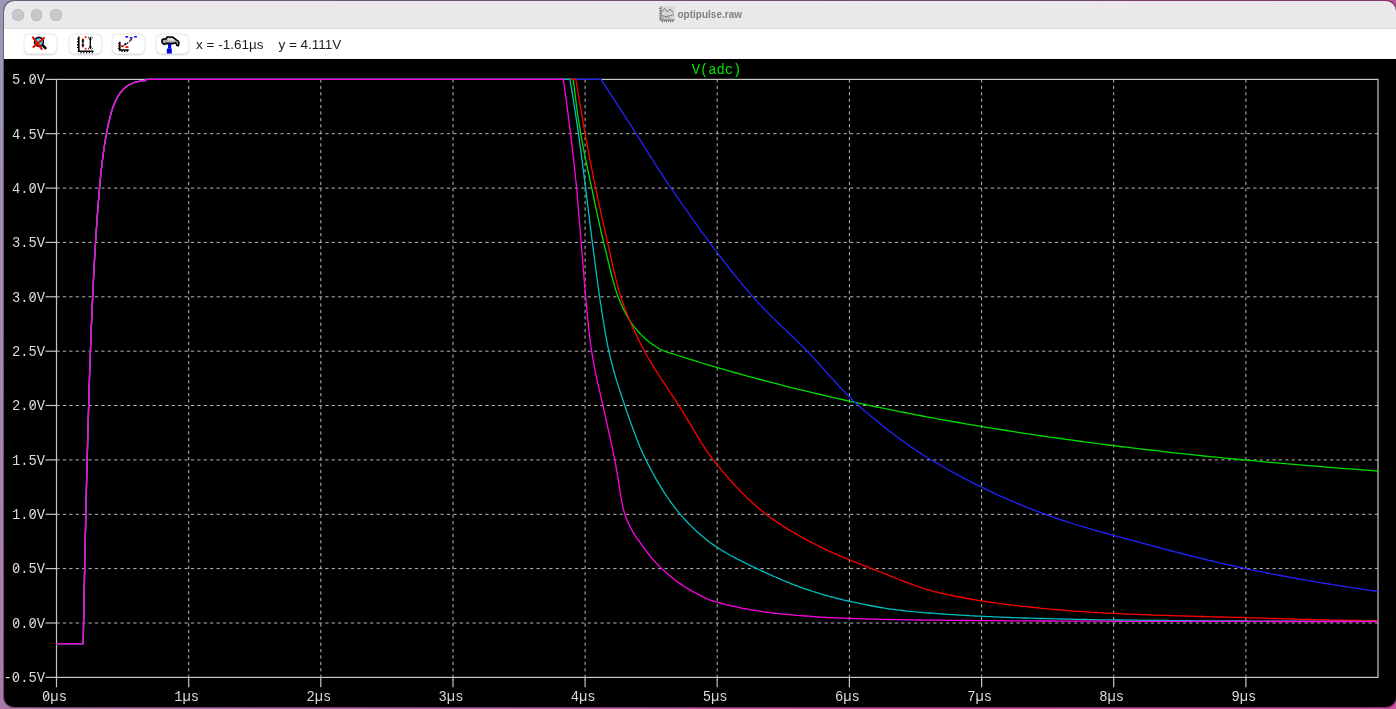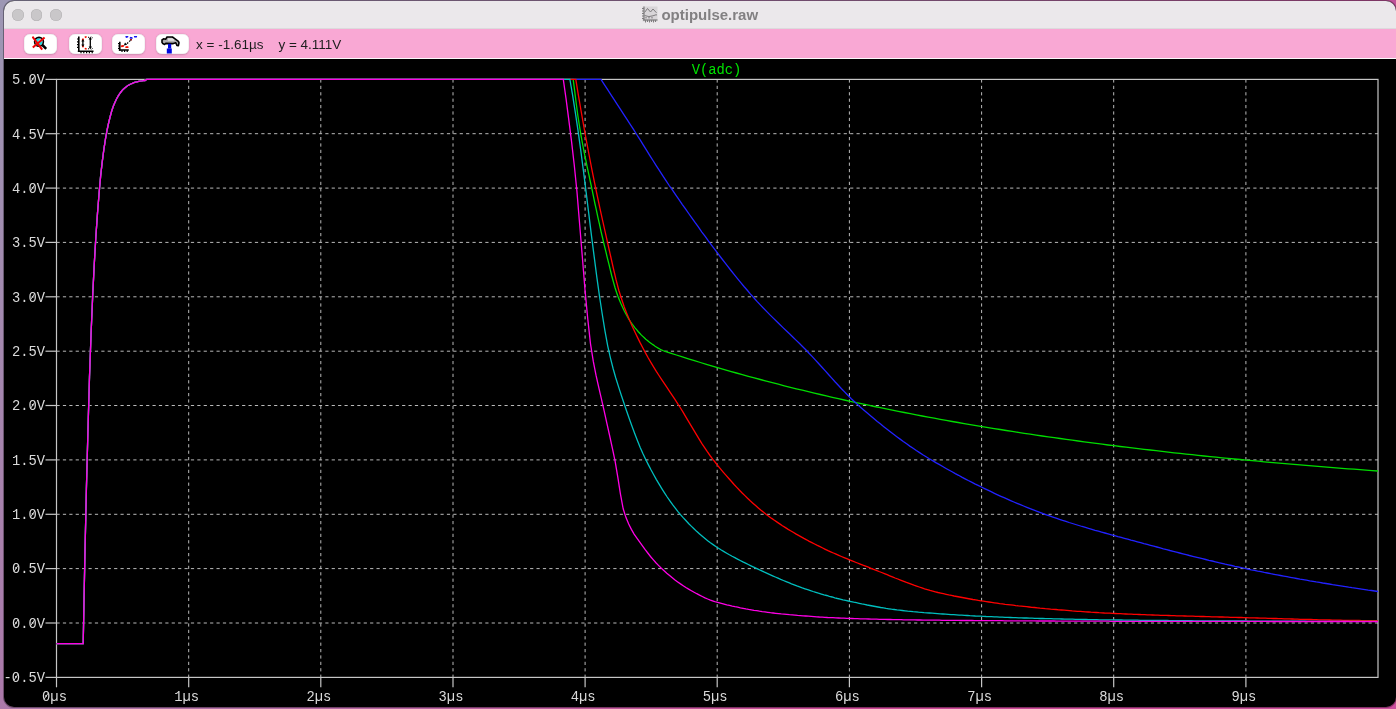--- a/index.html
+++ b/index.html
@@ -5,23 +5,23 @@
 html,body{margin:0;padding:0;width:1396px;height:709px;overflow:hidden;}
 body{background:linear-gradient(135deg,#9d97b4 0%,#b06fa6 45%,#c84695 75%,#cb4f9e 100%);
      font-family:"Liberation Sans",sans-serif;}
 #win{position:absolute;left:4px;top:1px;width:1391.5px;height:705.5px;border-radius:10px;
      overflow:hidden;background:#000;box-shadow:0 0 0 1px rgba(0,0,0,.35);}
 #titlebar{position:absolute;left:0;top:0;width:100%;height:27px;background:#ebe8eb;
      border-bottom:1px solid #dcdadc;}
 .tl{position:absolute;top:8px;width:11.5px;height:11.5px;border-radius:50%;
     background:#c9c7c9;box-shadow:inset 0 0 0 0.5px #b4b2b4;}
 #title{position:absolute;left:0;top:0;width:100%;height:27px;display:flex;
-    align-items:center;justify-content:center;gap:3px;font-size:15px;font-weight:bold;
+    align-items:center;justify-content:center;gap:3px;font-size:10px;font-weight:bold;
     color:#828082;will-change:transform;}
-#toolbar{position:absolute;left:0;top:28px;width:100%;height:29px;background:#f9a8d4;border-bottom:1px solid #fbfafb;}
+#toolbar{position:absolute;left:0;top:28px;width:100%;height:29px;background:#ffffff;border-bottom:1px solid #fbfafb;}
 .tbtn{position:absolute;top:5px;width:33px;height:20px;background:#ffffff;border-radius:6px;
     box-shadow:0 0.5px 2px rgba(0,0,0,.18), inset 0 0 0 0.5px #e8e6e8;}
 .tbtn svg{position:absolute;left:8px;top:2px;}
 #coords{position:absolute;left:192px;top:0;height:30px;display:flex;align-items:center;
     font-size:13.5px;color:#1e1e1e;will-change:transform;}
 #plotsvg{position:absolute;left:-4px;top:-1px;will-change:transform;}
 </style>
 </head>
 <body>
 <div id="win">

